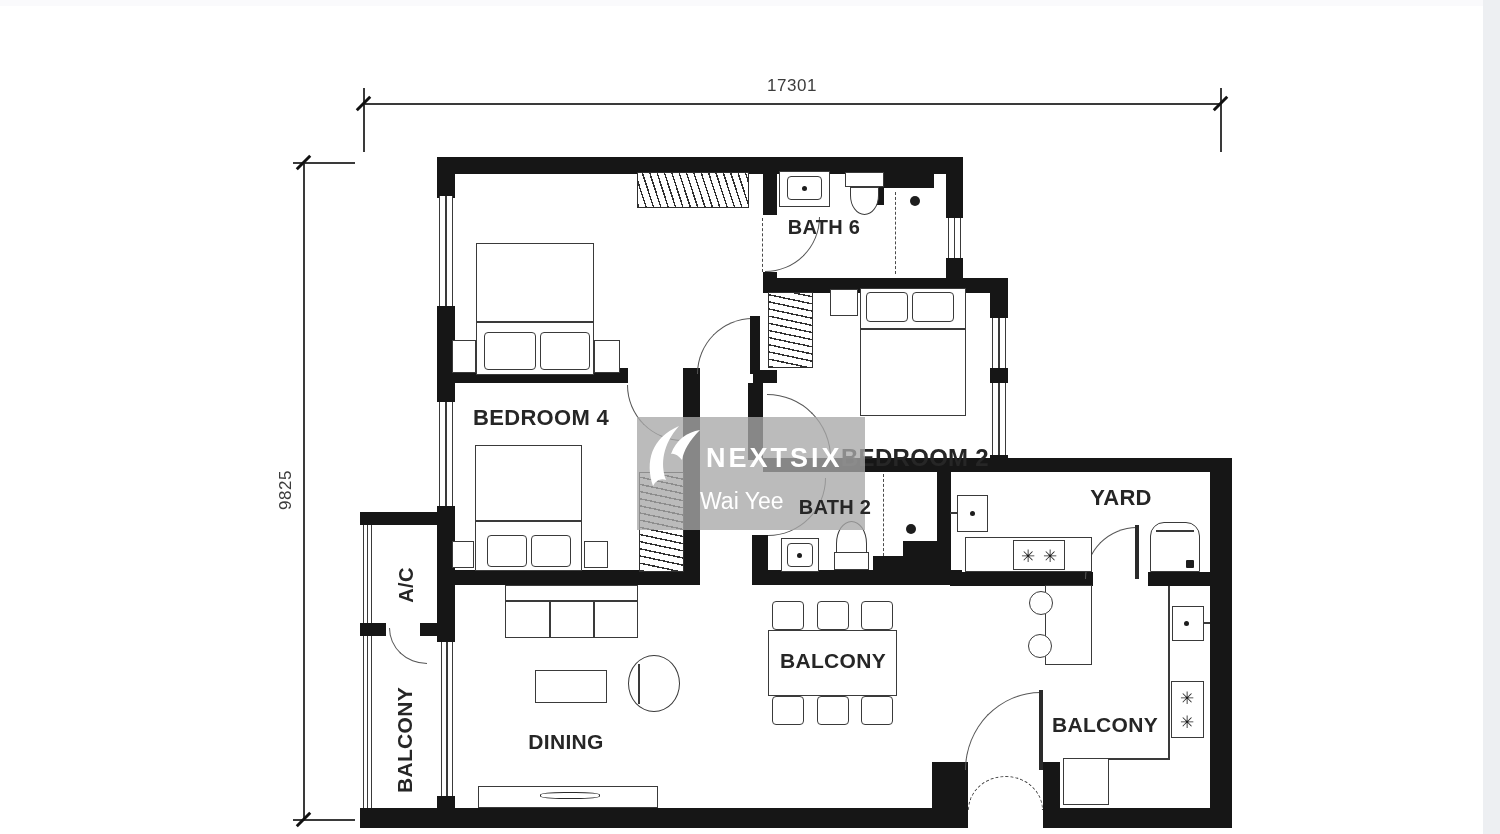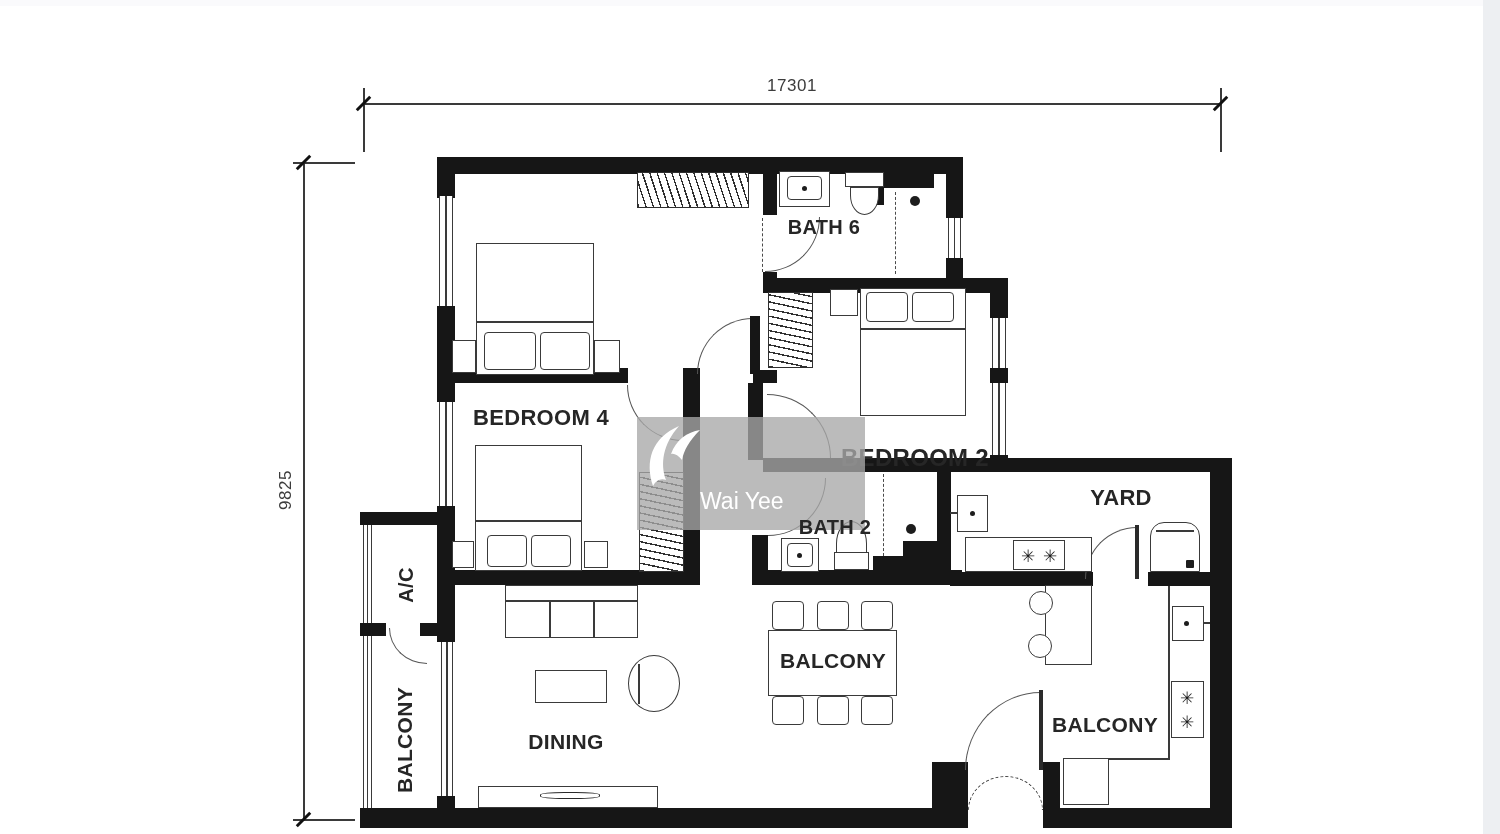--- a/index.html
+++ b/index.html
@@ -200,30 +200,31 @@
   <div class="abs thin" style="left:593px;top:600px;width:1.6px;height:38px;"></div>
   <div class="abs fur" style="left:535px;top:670px;width:72px;height:33px;"></div>
   <div class="abs circle" style="left:628px;top:655px;width:52px;height:57px;"></div>
   <div class="abs thin" style="left:638px;top:664px;width:1.6px;height:40px;"></div>
   <div class="abs fur" style="left:478px;top:786px;width:180px;height:22px;"></div>
   <div class="abs" style="left:540px;top:792px;width:60px;height:7px;border:1.6px solid #2a2a2a;border-radius:40%;box-sizing:border-box;"></div>
 
   <div class="abs lbl" style="left:778px;top:214px;width:92px;height:26px;">BATH 6</div>
   <div class="abs lbl" style="left:840px;top:444px;width:150px;height:28px;font-size:24px;">BEDROOM 2</div>
   <div class="abs lbl" style="left:465px;top:404px;width:152px;height:28px;font-size:22px;">BEDROOM 4</div>
-  <div class="abs lbl" style="left:790px;top:514px;width:90px;height:26px;z-index:42;">BATH 2</div>
+  <div class="abs lbl" style="left:790px;top:494px;width:90px;height:26px;z-index:42;">BATH 2</div>
   <div class="abs lbl" style="left:1080px;top:484px;width:82px;height:28px;font-size:22px;">YARD</div>
   <div class="abs lbl" style="left:785px;top:647px;width:96px;height:28px;font-size:21px;">BALCONY</div>
   <div class="abs lbl" style="left:1046px;top:711px;width:118px;height:28px;font-size:21px;">BALCONY</div>
   <div class="abs lbl" style="left:520px;top:728px;width:92px;height:28px;font-size:21px;">DINING</div>
   <div class="abs lbl rot" style="left:325px;top:725px;width:160px;height:30px;font-size:21px;">BALCONY</div>
   <div class="abs lbl rot" style="left:371px;top:571px;width:70px;height:28px;font-size:20px;">A/C</div>
 
   <div class="abs" id="wm-box" style="left:637px;top:417px;width:228px;height:113px;"></div>
   <div class="abs" style="left:643px;top:422px;width:58px;height:66px;z-index:41;">
     <svg width="58" height="66" viewBox="0 0 58 66" xmlns="http://www.w3.org/2000/svg">
       <path d="M10 64 C2 40 8 16 36 4 C20 22 17 42 23 58 C18 56 13 58 10 64 Z" fill="#ffffff"></path>
       <path d="M28 32 C33 18 44 10 57 8 C46 19 41 28 39 38 C35 33 31 31 28 32 Z" fill="#ffffff"></path>
     </svg>
   </div>
+  <div class="abs wmtxt" style="left:706px;top:441px;width:158px;height:34px;font-size:27px;letter-spacing:3px;">NEXTSIX</div>
   <div class="abs wmtxt" style="left:700px;top:486px;width:120px;height:30px;font-size:23px;font-weight:400;">Wai Yee</div>
 
 </div>
 
 </body></html>

